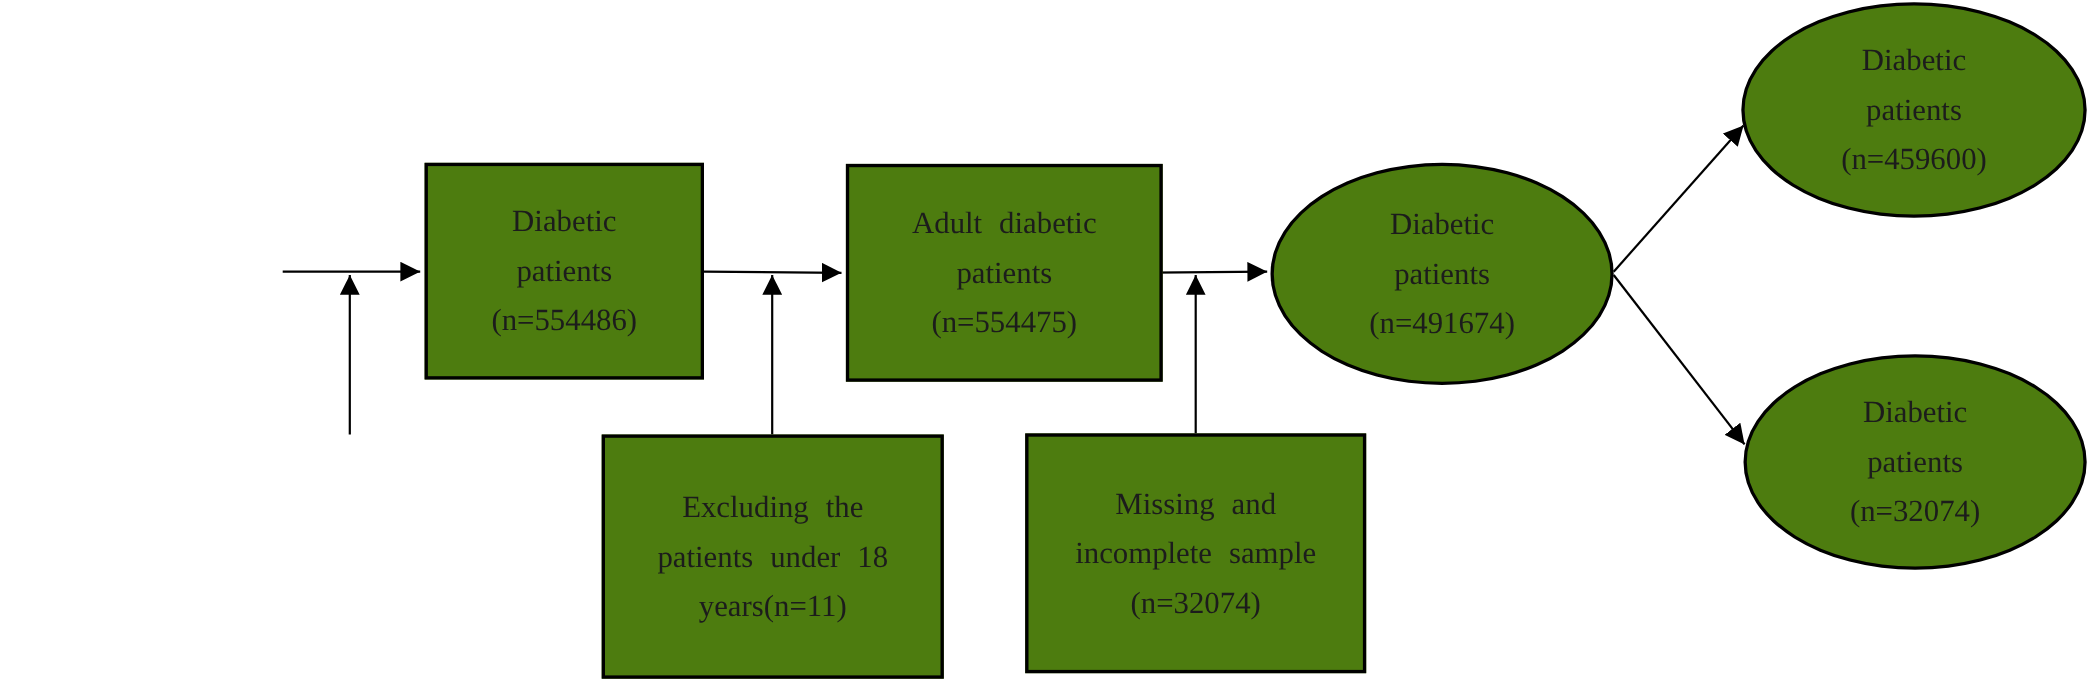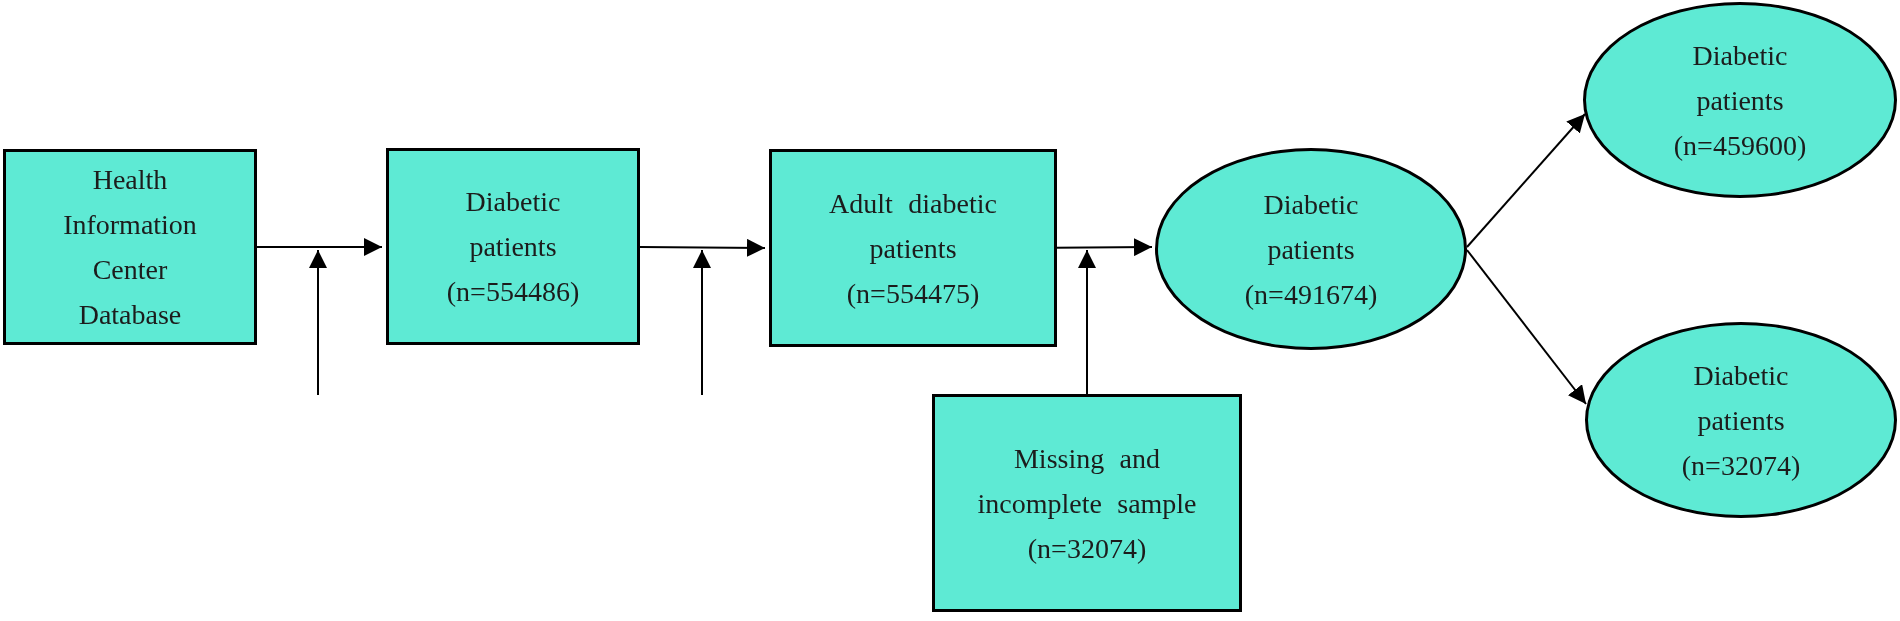--- a/index.html
+++ b/index.html
@@ -18,21 +18,21 @@
   .edges-svg {
     position: absolute;
     left: 0;
     top: 0;
     width: 1900px;
     height: 621px;
   }
   .node {
     position: absolute;
     box-sizing: border-box;
-    background: #5eead4;
+    background: #4d7c0f;
     display: flex;
     align-items: center;
     justify-content: center;
     text-align: center;
   }
   .node.rect {
     border: 3px solid #000000;
   }
   .node.ellipse {
     border: 3px solid #000000;
@@ -78,40 +78,39 @@
 
     <line x1="1022" y1="248" x2="1152" y2="247" stroke="#000000" stroke-width="2" marker-end="url(#arrowhead)"></line>
 
     <line x1="1087" y1="394" x2="1087" y2="250" stroke="#000000" stroke-width="2" marker-end="url(#arrowhead)"></line>
 
     <line x1="1467" y1="247" x2="1585" y2="114" stroke="#000000" stroke-width="2" marker-end="url(#arrowhead)"></line>
 
     <line x1="1467" y1="250" x2="1586" y2="404" stroke="#000000" stroke-width="2" marker-end="url(#arrowhead)"></line>
   </svg>
 
-  <div id="n-database" class="node rect">
-    <span class="node-text">Health
-Information
-Center
-Database</span>
-  </div>
 
   <div id="n-d554486" class="node rect">
     <span class="node-text">Diabetic
 patients
 (n=554486)</span>
   </div>
 
   <div id="n-a554475" class="node rect">
     <span class="node-text">Adult diabetic
 patients
 (n=554475)</span>
   </div>
 
 
+  <div id="n-excl18" class="node rect">
+    <span class="node-text">Excluding the
+patients under 18
+years(n=11)</span>
+  </div>
 
   <div id="n-missing" class="node rect">
     <span class="node-text">Missing and
 incomplete sample
 (n=32074)</span>
   </div>
 
   <div id="n-d491674" class="node ellipse">
     <span class="node-text">Diabetic
 patients

